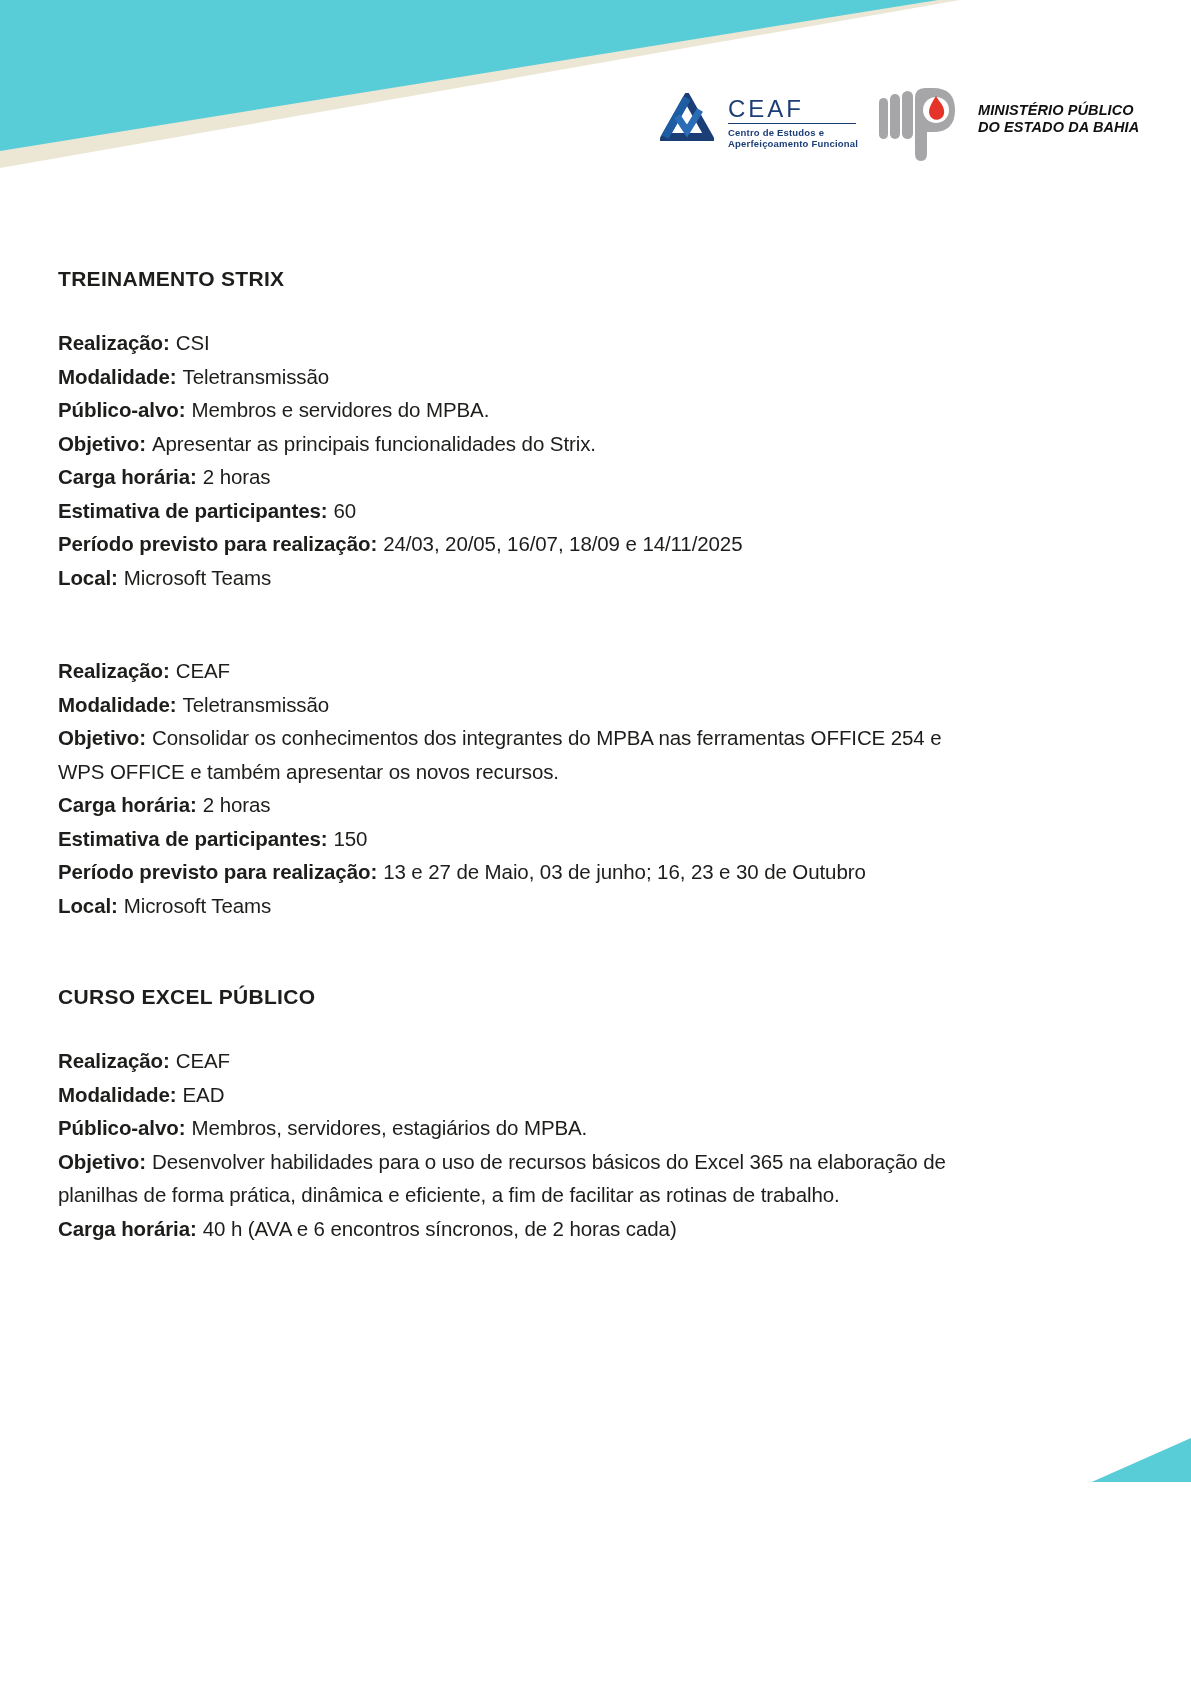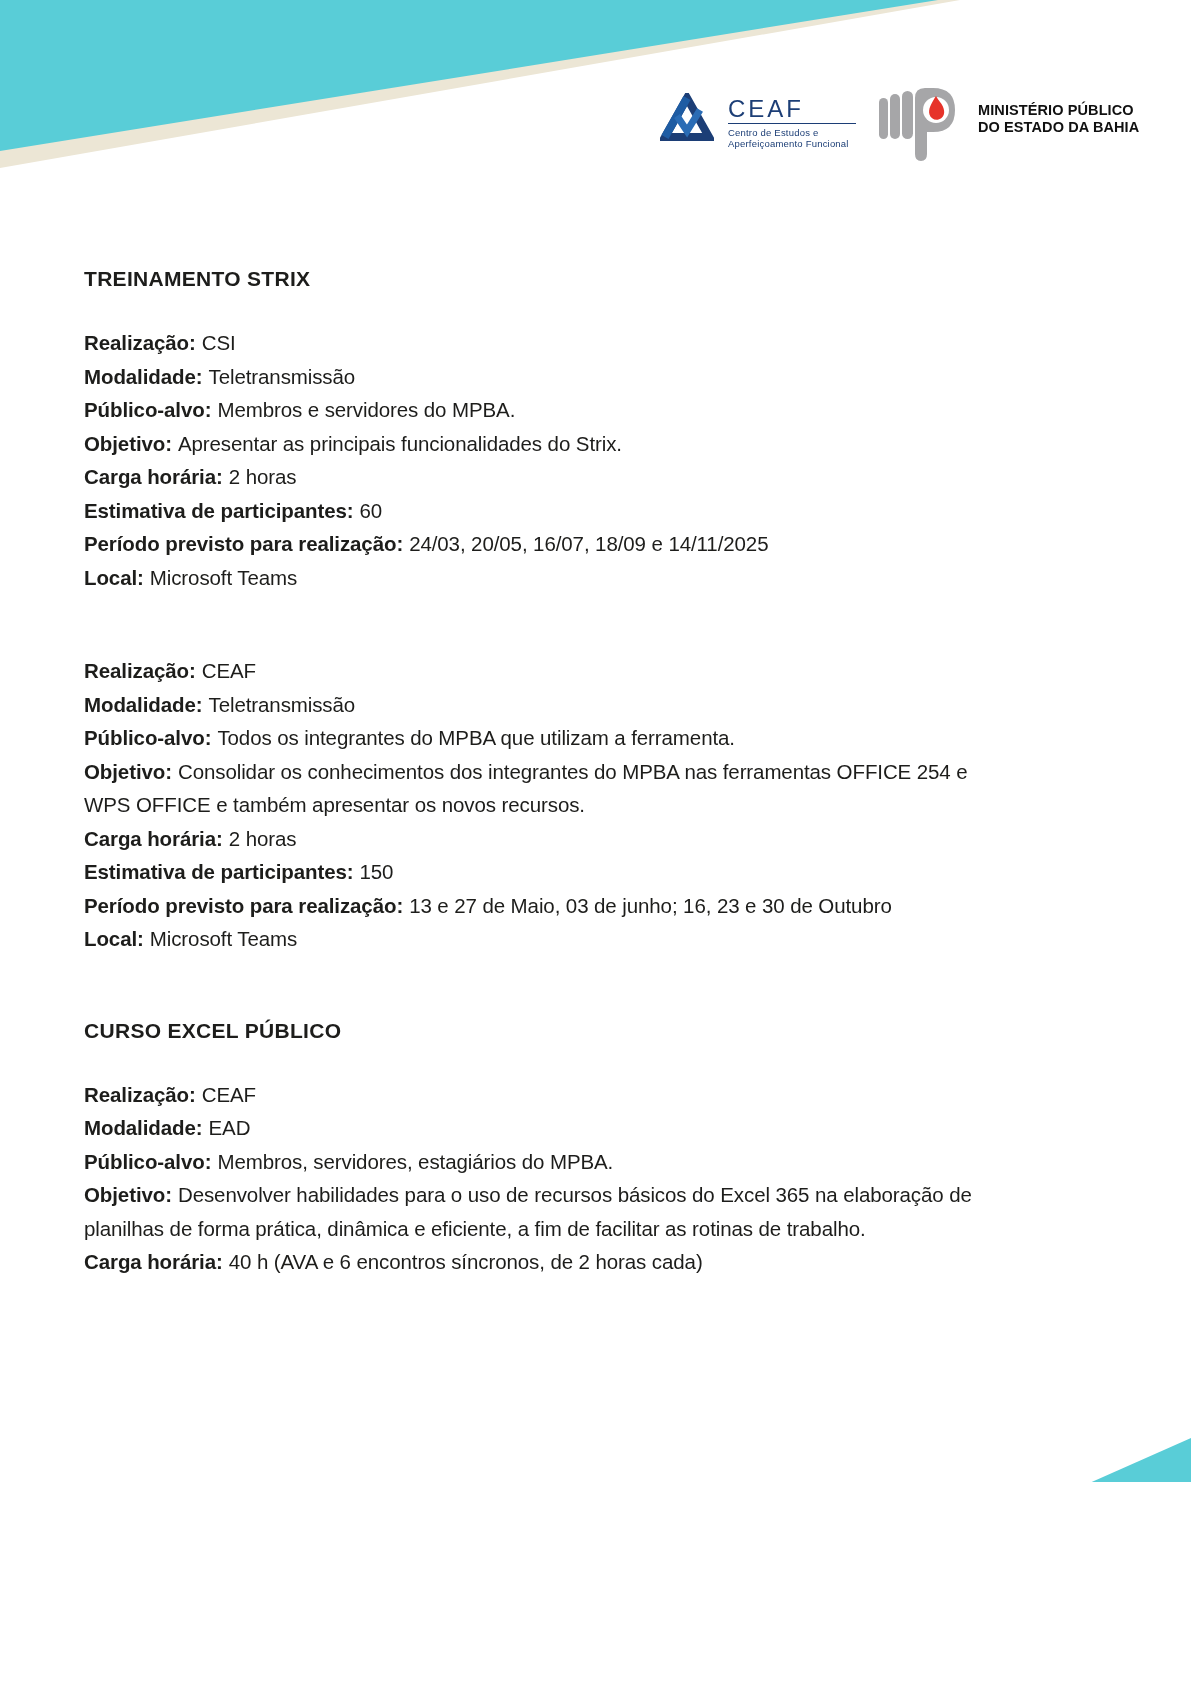--- a/index.html
+++ b/index.html
@@ -14,27 +14,27 @@
   }
   .bg{position:absolute;left:0;top:0;width:1191px;height:1685px;display:block;}
 
   
   .logos{position:absolute;left:0;top:0;width:100%;height:180px;}
   .ceaf{position:absolute;left:660px;top:93px;display:flex;align-items:flex-start;}
   .ceaf-icon{display:block;}
   .ceaf-text{margin-left:14px;padding-top:5px;color:var(--navy,#1c3e76);}
   .ceaf-acronym{font-size:24px;letter-spacing:3px;font-weight:400;line-height:22px;}
   .ceaf-rule{width:128px;height:1px;background:var(--navy,#1c3e76);margin:3px 0 3px 0;}
-  .ceaf-sub{font-size:9.5px;font-weight:400;line-height:11px;letter-spacing:0.2px;}
-  .mp{position:absolute;left:878px;top:88px;display:flex;align-items:flex-start;}
+  .ceaf-sub{font-size:9.5px;font-weight:700;line-height:11px;letter-spacing:0.2px;}
+  .mp{position:absolute;left:878px;top:88px;display:flex;align-items:flex-start;font-style:italic;}
   .mp-icon{display:block;}
   .mp-text{margin-left:16px;margin-top:14px;font-weight:700;font-size:14.5px;line-height:16.5px;letter-spacing:0.1px;color:#101010;}
 
   
-  .content{position:absolute;left:84px;top:264px;width:1046px;}
+  .content{position:absolute;left:58px;top:264px;width:1046px;}
   .section{margin:0 0 60px 0;}
   .section-title{
     margin:0 0 32px 0;
     font-size:21px;font-weight:700;letter-spacing:0.3px;line-height:30px;
   }
   .field{
     margin:0;max-width:905px;
     font-size:20.5px;line-height:33.5px;letter-spacing:-0.1px;
   }
   .lbl{font-weight:700;margin-right:6px;text-align:right;}
@@ -99,21 +99,20 @@
       <p class="field"><b class="lbl">Objetivo:</b><span>Apresentar as principais funcionalidades do Strix.</span></p>
       <p class="field"><b class="lbl">Carga horária:</b><span>2 horas</span></p>
       <p class="field"><b class="lbl">Estimativa de participantes:</b><span>60</span></p>
       <p class="field"><b class="lbl">Período previsto para realização:</b><span>24/03, 20/05, 16/07, 18/09 e 14/11/2025</span></p>
       <p class="field"><b class="lbl">Local:</b><span>Microsoft Teams</span></p>
     </section>
 
     <section class="section">
       <p class="field"><b class="lbl">Realização:</b><span>CEAF</span></p>
       <p class="field"><b class="lbl">Modalidade:</b><span>Teletransmissão</span></p>
-      <p class="field"><b class="lbl">Público-alvo:</b><span>Todos os integrantes do MPBA que utilizam a ferramenta.</span></p>
       <p class="field"><b class="lbl">Objetivo:</b><span>Consolidar os conhecimentos dos integrantes do MPBA nas ferramentas OFFICE 254 e WPS OFFICE e também apresentar os novos recursos.</span></p>
       <p class="field"><b class="lbl">Carga horária:</b><span>2 horas</span></p>
       <p class="field"><b class="lbl">Estimativa de participantes:</b><span>150</span></p>
       <p class="field"><b class="lbl">Período previsto para realização:</b><span>13 e 27 de Maio, 03 de junho; 16, 23 e 30 de Outubro</span></p>
       <p class="field"><b class="lbl">Local:</b><span>Microsoft Teams</span></p>
     </section>
 
     <section class="section">
       <h2 class="section-title">CURSO EXCEL PÚBLICO</h2>
       <p class="field"><b class="lbl">Realização:</b><span>CEAF</span></p>

